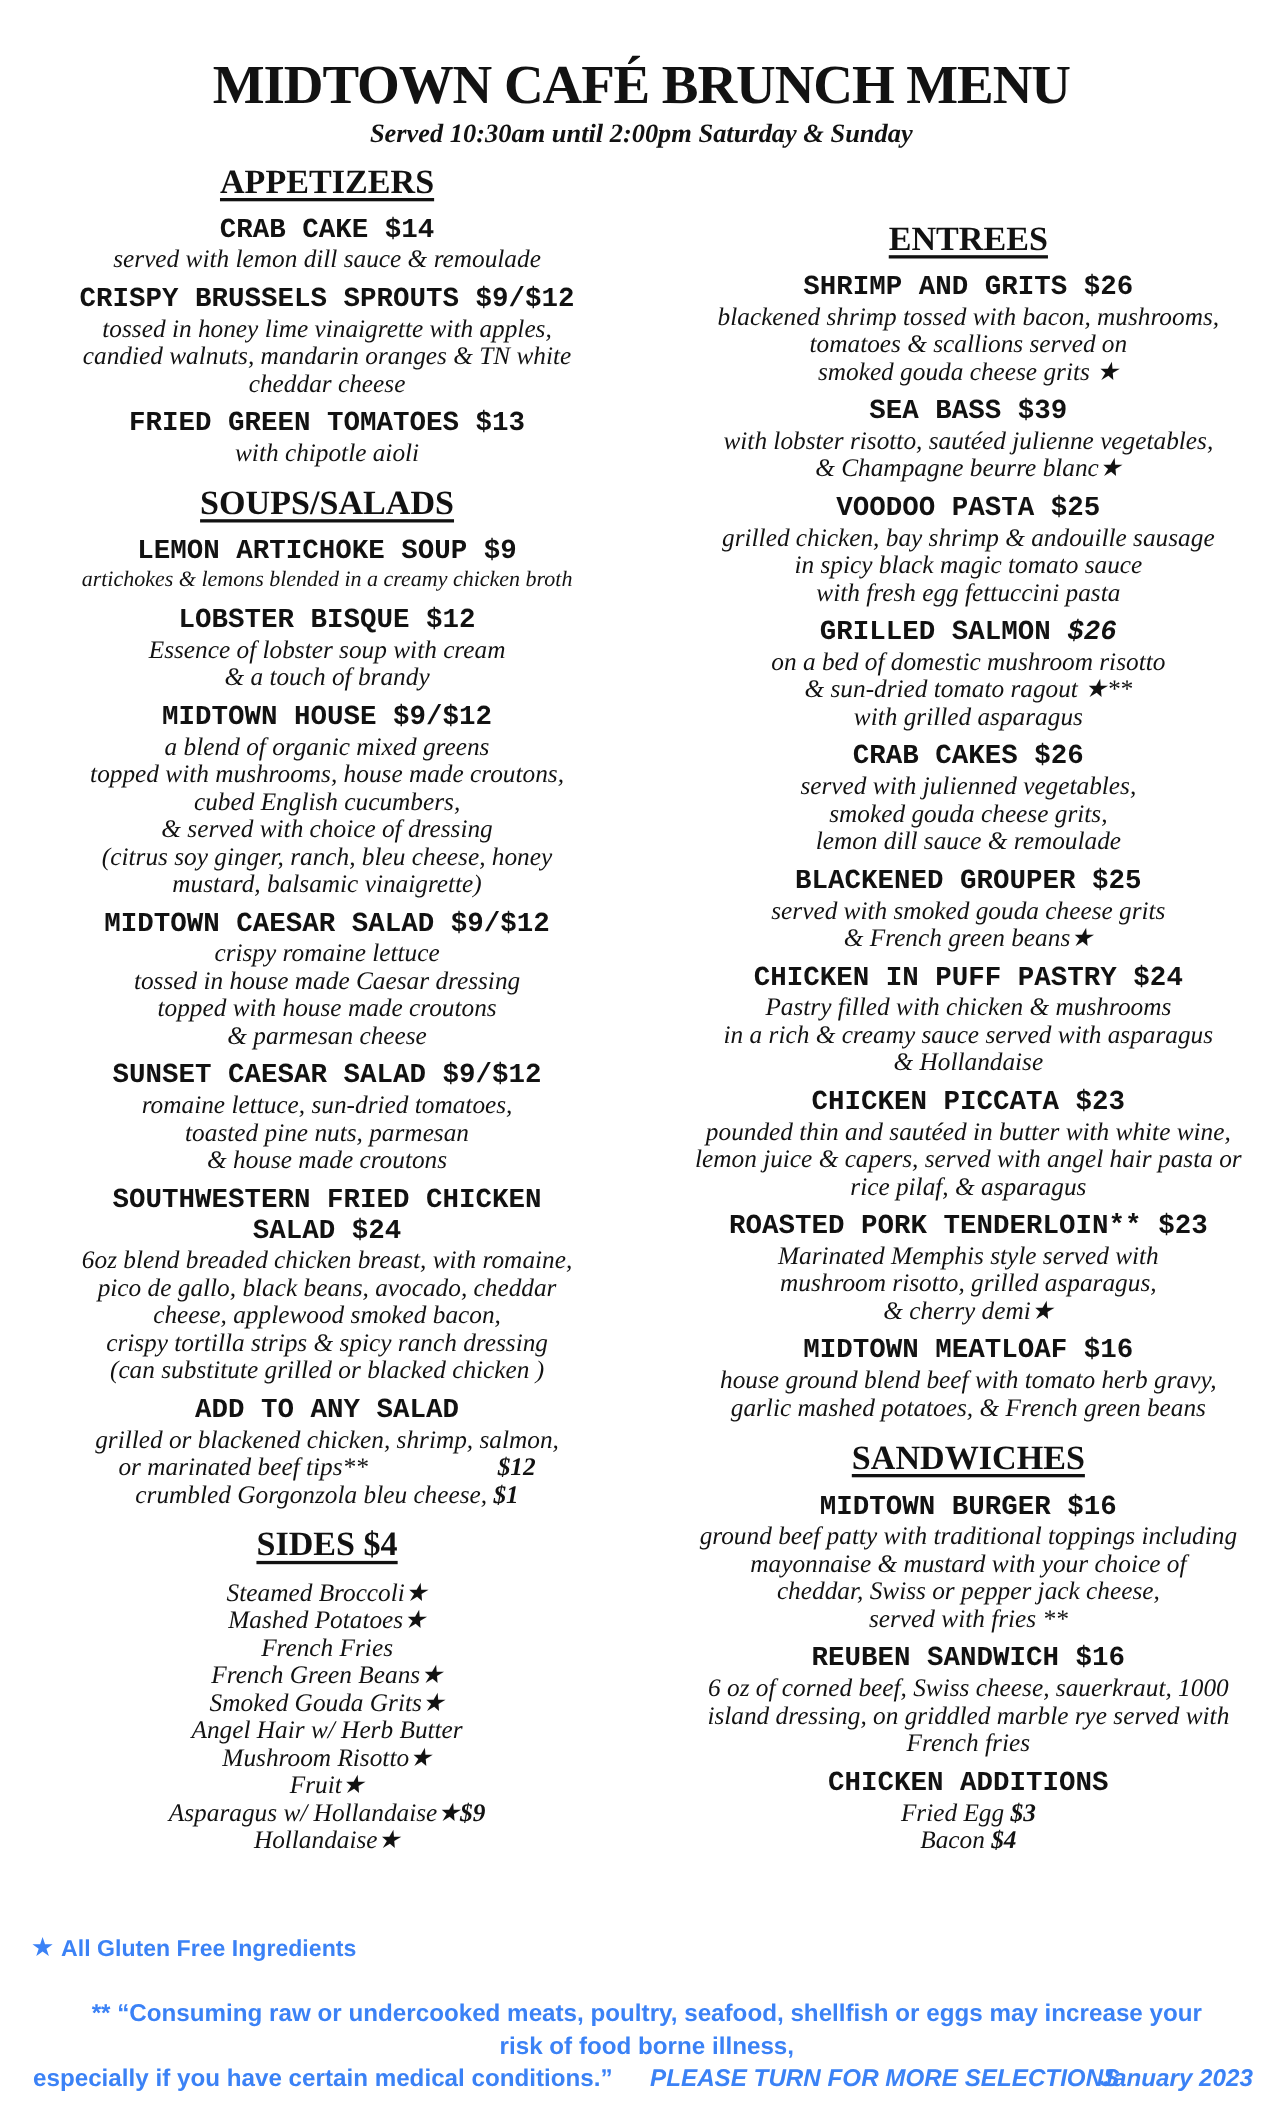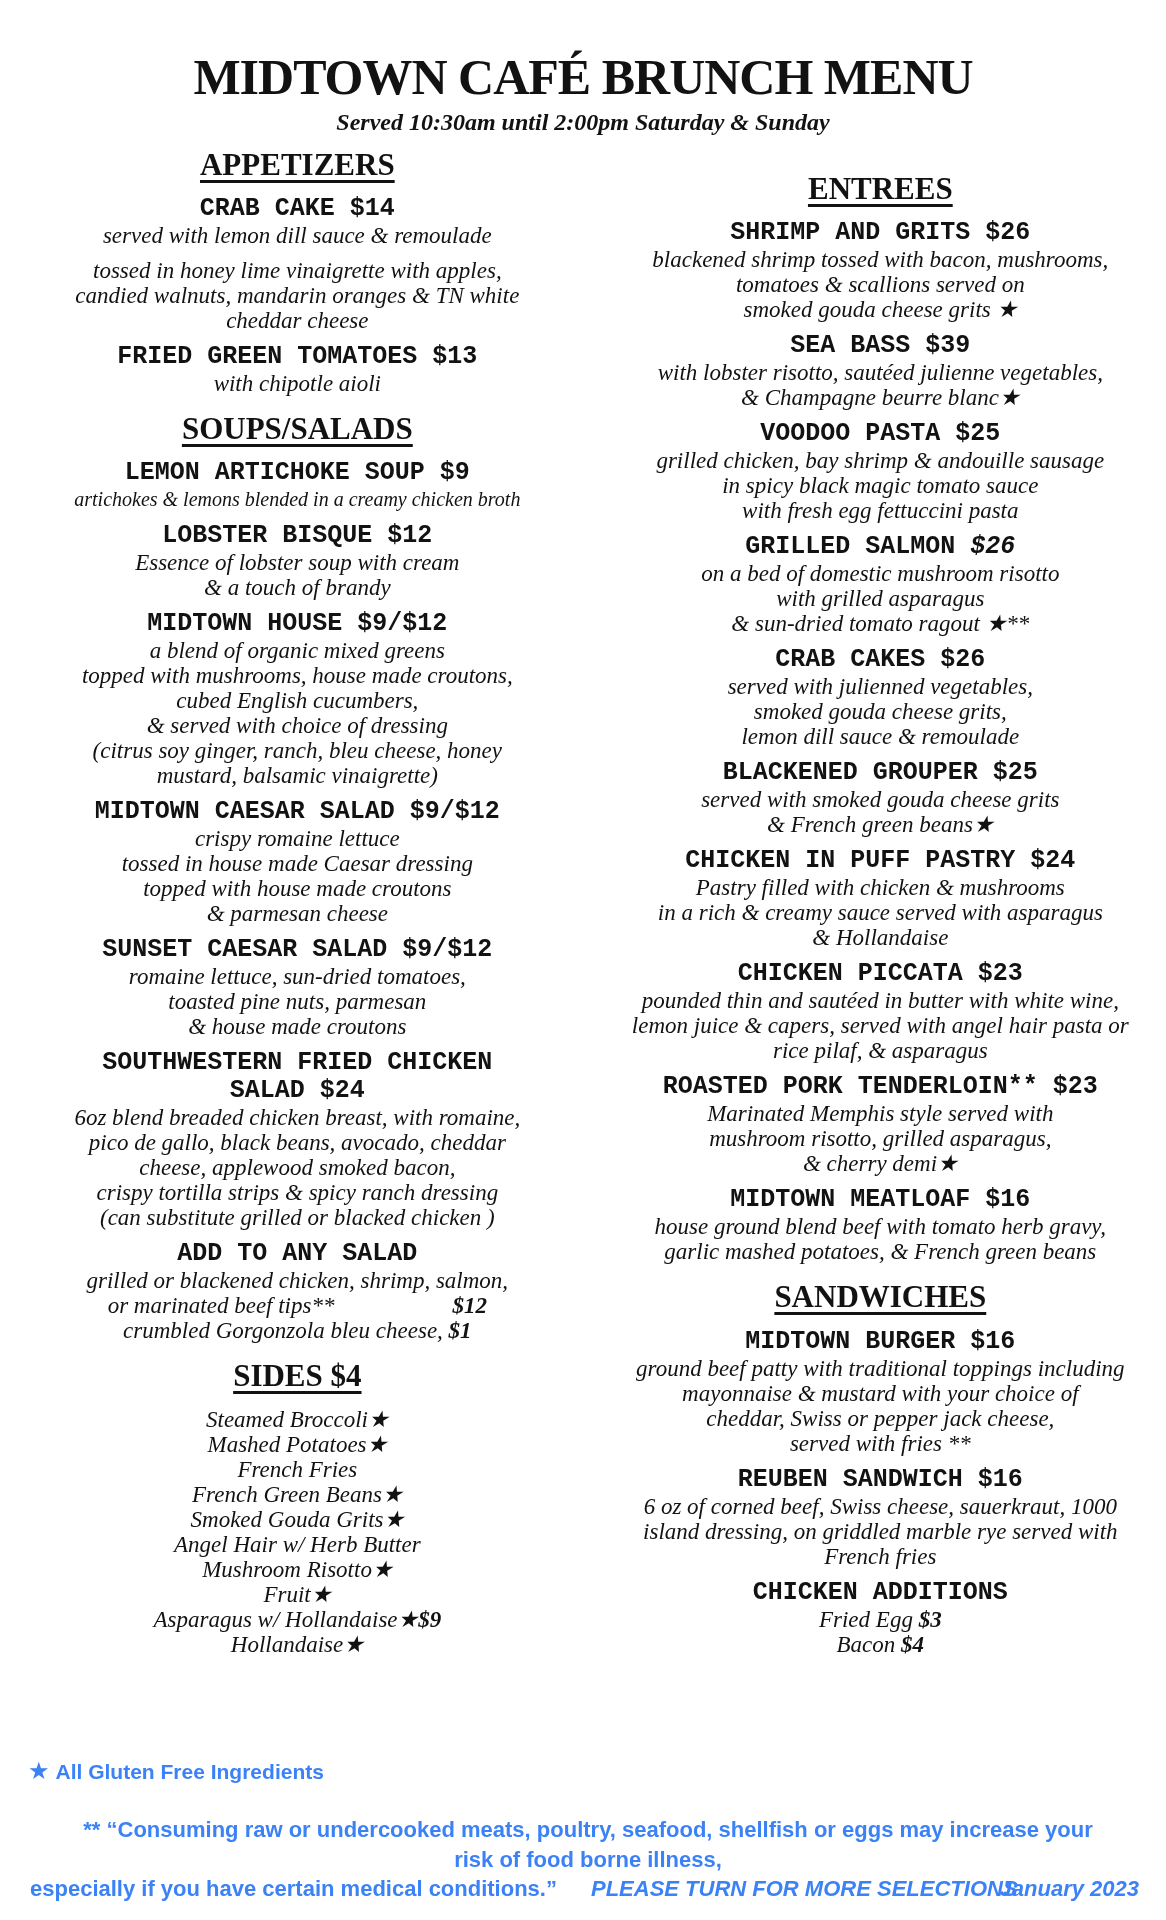--- a/index.html
+++ b/index.html
@@ -64,20 +64,21 @@
 
   <div class="columns">
     <div class="col left" id="left-col">
         <section class="menu-section">
           <h2 class="section-heading">APPETIZERS</h2>
           <div class="menu-item">
             <div class="item-title">CRAB CAKE $14</div>
             <div class="desc-line">served with lemon dill sauce &amp; remoulade</div>
           </div>
           <div class="menu-item">
+            <div class="item-title">CRISPY BRUSSELS SPROUTS $9/$12</div>
             <div class="desc-line">tossed in honey lime vinaigrette with apples,</div>
             <div class="desc-line">candied walnuts, mandarin oranges &amp; TN white</div>
             <div class="desc-line">cheddar cheese</div>
           </div>
           <div class="menu-item">
             <div class="item-title">FRIED GREEN TOMATOES $13</div>
             <div class="desc-line">with chipotle aioli</div>
           </div>
         </section>
         <section class="menu-section">
@@ -161,22 +162,22 @@
           </div>
           <div class="menu-item">
             <div class="item-title">VOODOO PASTA $25</div>
             <div class="desc-line">grilled chicken, bay shrimp &amp; andouille sausage</div>
             <div class="desc-line">in spicy black magic tomato sauce</div>
             <div class="desc-line">with fresh egg fettuccini pasta</div>
           </div>
           <div class="menu-item">
             <div class="item-title"><span>GRILLED SALMON </span><span class="italic-price">$26</span></div>
             <div class="desc-line">on a bed of domestic mushroom risotto</div>
+            <div class="desc-line">&amp; sun-dried tomato ragout ★**</div>
             <div class="desc-line">with grilled asparagus</div>
-            <div class="desc-line">&amp; sun-dried tomato ragout ★**</div>
           </div>
           <div class="menu-item">
             <div class="item-title">CRAB CAKES $26</div>
             <div class="desc-line">served with julienned vegetables,</div>
             <div class="desc-line">smoked gouda cheese grits,</div>
             <div class="desc-line">lemon dill sauce &amp; remoulade</div>
           </div>
           <div class="menu-item">
             <div class="item-title">BLACKENED GROUPER $25</div>
             <div class="desc-line">served with smoked gouda cheese grits</div>

